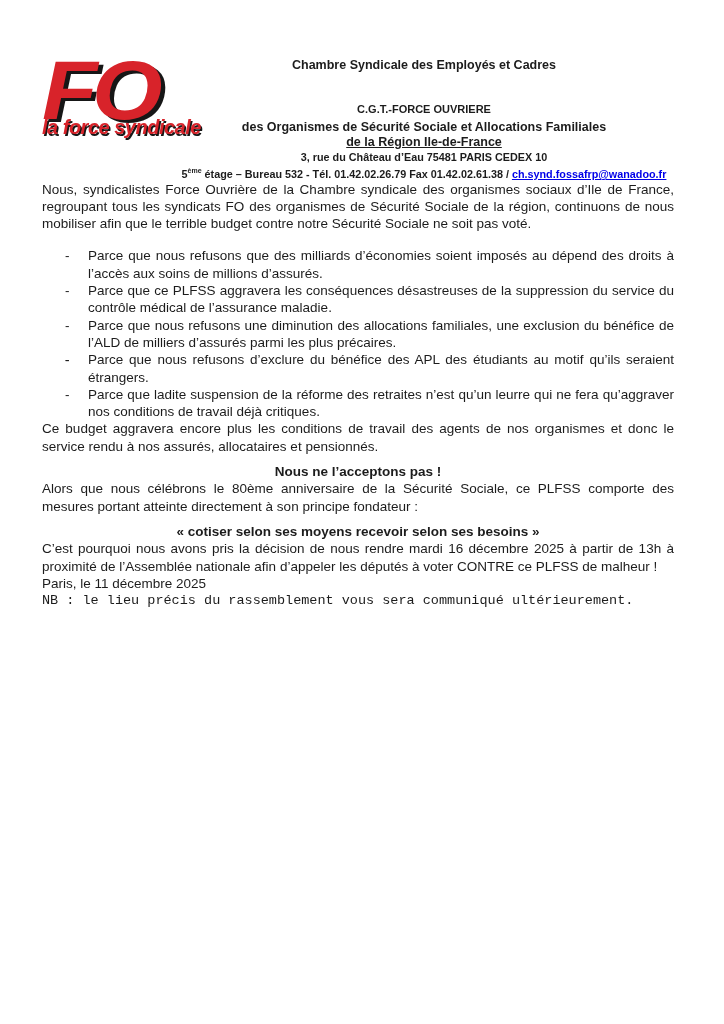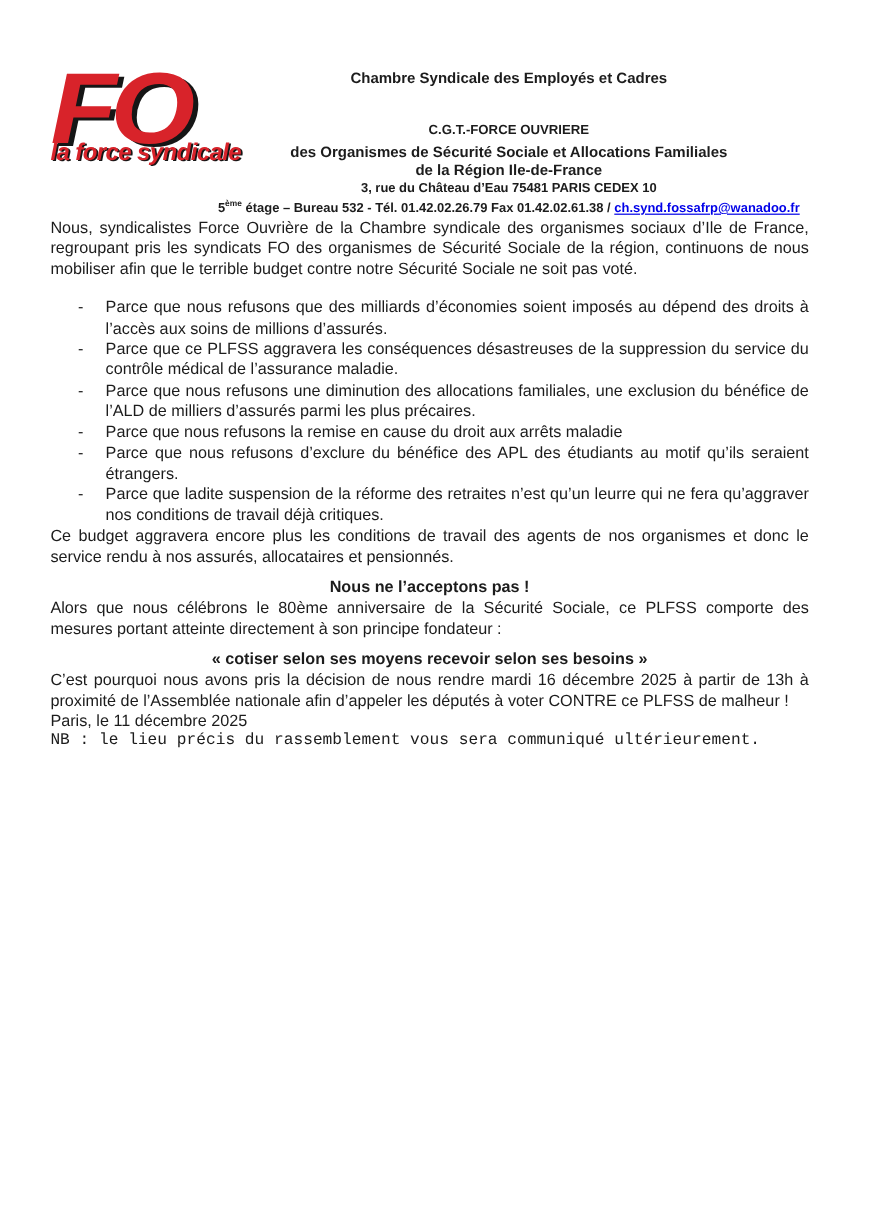--- a/index.html
+++ b/index.html
@@ -30,21 +30,21 @@
     color:#d8232a;
     letter-spacing:-0.5px;
     text-shadow:1.5px 1.5px 0 #161616;
     margin-top:-12px;
     white-space:nowrap;
   }
   .org-block{flex:1;text-align:center;font-weight:bold;padding-top:6px;}
   .org-l1{font-size:12.5px;line-height:18px;}
   .org-l2{font-size:11px;line-height:21px;margin-top:25px;}
   .org-l3{font-size:12.5px;line-height:15px;}
-  .org-l4{font-size:12.5px;line-height:15px;}
+  .org-l4{font-size:12.5px;line-height:15px;text-decoration:underline;}
   .org-l5{font-size:10.8px;line-height:14px;}
   .org-l6{font-size:10.8px;line-height:14px;}
   .org-l6 sup{font-size:7px;}
   .email{color:#0000e8;text-decoration:underline;cursor:pointer;}
   
   .title-block{
     text-align:center;font-weight:bold;
     font-size:17.5px;line-height:27.5px;
     margin-top:26px;
   }
@@ -82,27 +82,27 @@
       <div class="org-l3">des Organismes de Sécurité Sociale et Allocations Familiales</div>
       <div class="org-l4">de la Région Ile-de-France</div>
       <div class="org-l5">3, rue du Château d’Eau 75481 PARIS CEDEX 10</div>
       <div class="org-l6"><span>5</span><sup>ème</sup><span> étage – Bureau 532 - Tél. 01.42.02.26.79 Fax 01.42.02.61.38 / </span><a class="email">ch.synd.fossafrp@wanadoo.fr</a></div>
     </div>
   </div>
 
 
   <div class="doc-text">
 
-    <p class="para intro">Nous, syndicalistes Force Ouvrière de la Chambre syndicale des organismes sociaux d’Ile de France, regroupant pris les syndicats FO des organismes de Sécurité Sociale de la région, continuons de nous mobiliser afin que le terrible budget contre notre Sécurité Sociale ne soit pas voté.</p>
+    <p class="para intro">Nous, syndicalistes Force Ouvrière de la Chambre syndicale des organismes sociaux d’Ile de France, regroupant tous les syndicats FO des organismes de Sécurité Sociale de la région, continuons de nous mobiliser afin que le terrible budget contre notre Sécurité Sociale ne soit pas voté.</p>
 
     <div class="bullets">
       <div class="bullet"><span class="dash">-</span><span>Parce que nous refusons que des milliards d’économies soient imposés au dépend des droits à l’accès aux soins de millions d’assurés.</span></div>
       <div class="bullet"><span class="dash">-</span><span>Parce que ce PLFSS aggravera les conséquences désastreuses de la suppression du service du contrôle médical de l’assurance maladie.</span></div>
       <div class="bullet"><span class="dash">-</span><span>Parce que nous refusons une diminution des allocations familiales, une exclusion du bénéfice de l’ALD de milliers d’assurés parmi les plus précaires.</span></div>
-      <div class="bullet"><span class="dash">-</span><span>Parce que nous refusons la remise en cause du droit aux arrêts maladie</span></div>
+      <div class="bullet"><span class="dash">-</span></div>
       <div class="bullet"><span class="dash">-</span><span>Parce que nous refusons d’exclure du bénéfice des APL des étudiants au motif qu’ils seraient étrangers.</span></div>
       <div class="bullet"><span class="dash">-</span><span>Parce que ladite suspension de la réforme des retraites n’est qu’un leurre qui ne fera qu’aggraver nos conditions de travail déjà critiques.</span></div>
     </div>
 
     <p class="para after-bullets">Ce budget aggravera encore plus les conditions de travail des agents de nos organismes et donc le service rendu à nos assurés, allocataires et pensionnés.</p>
 
     <p class="slogan">Nous ne l’acceptons pas !</p>
 
     <p class="para mid-para">Alors que nous célébrons le 80ème anniversaire de la Sécurité Sociale, ce PLFSS comporte des mesures portant atteinte directement à son principe fondateur :</p>
 

